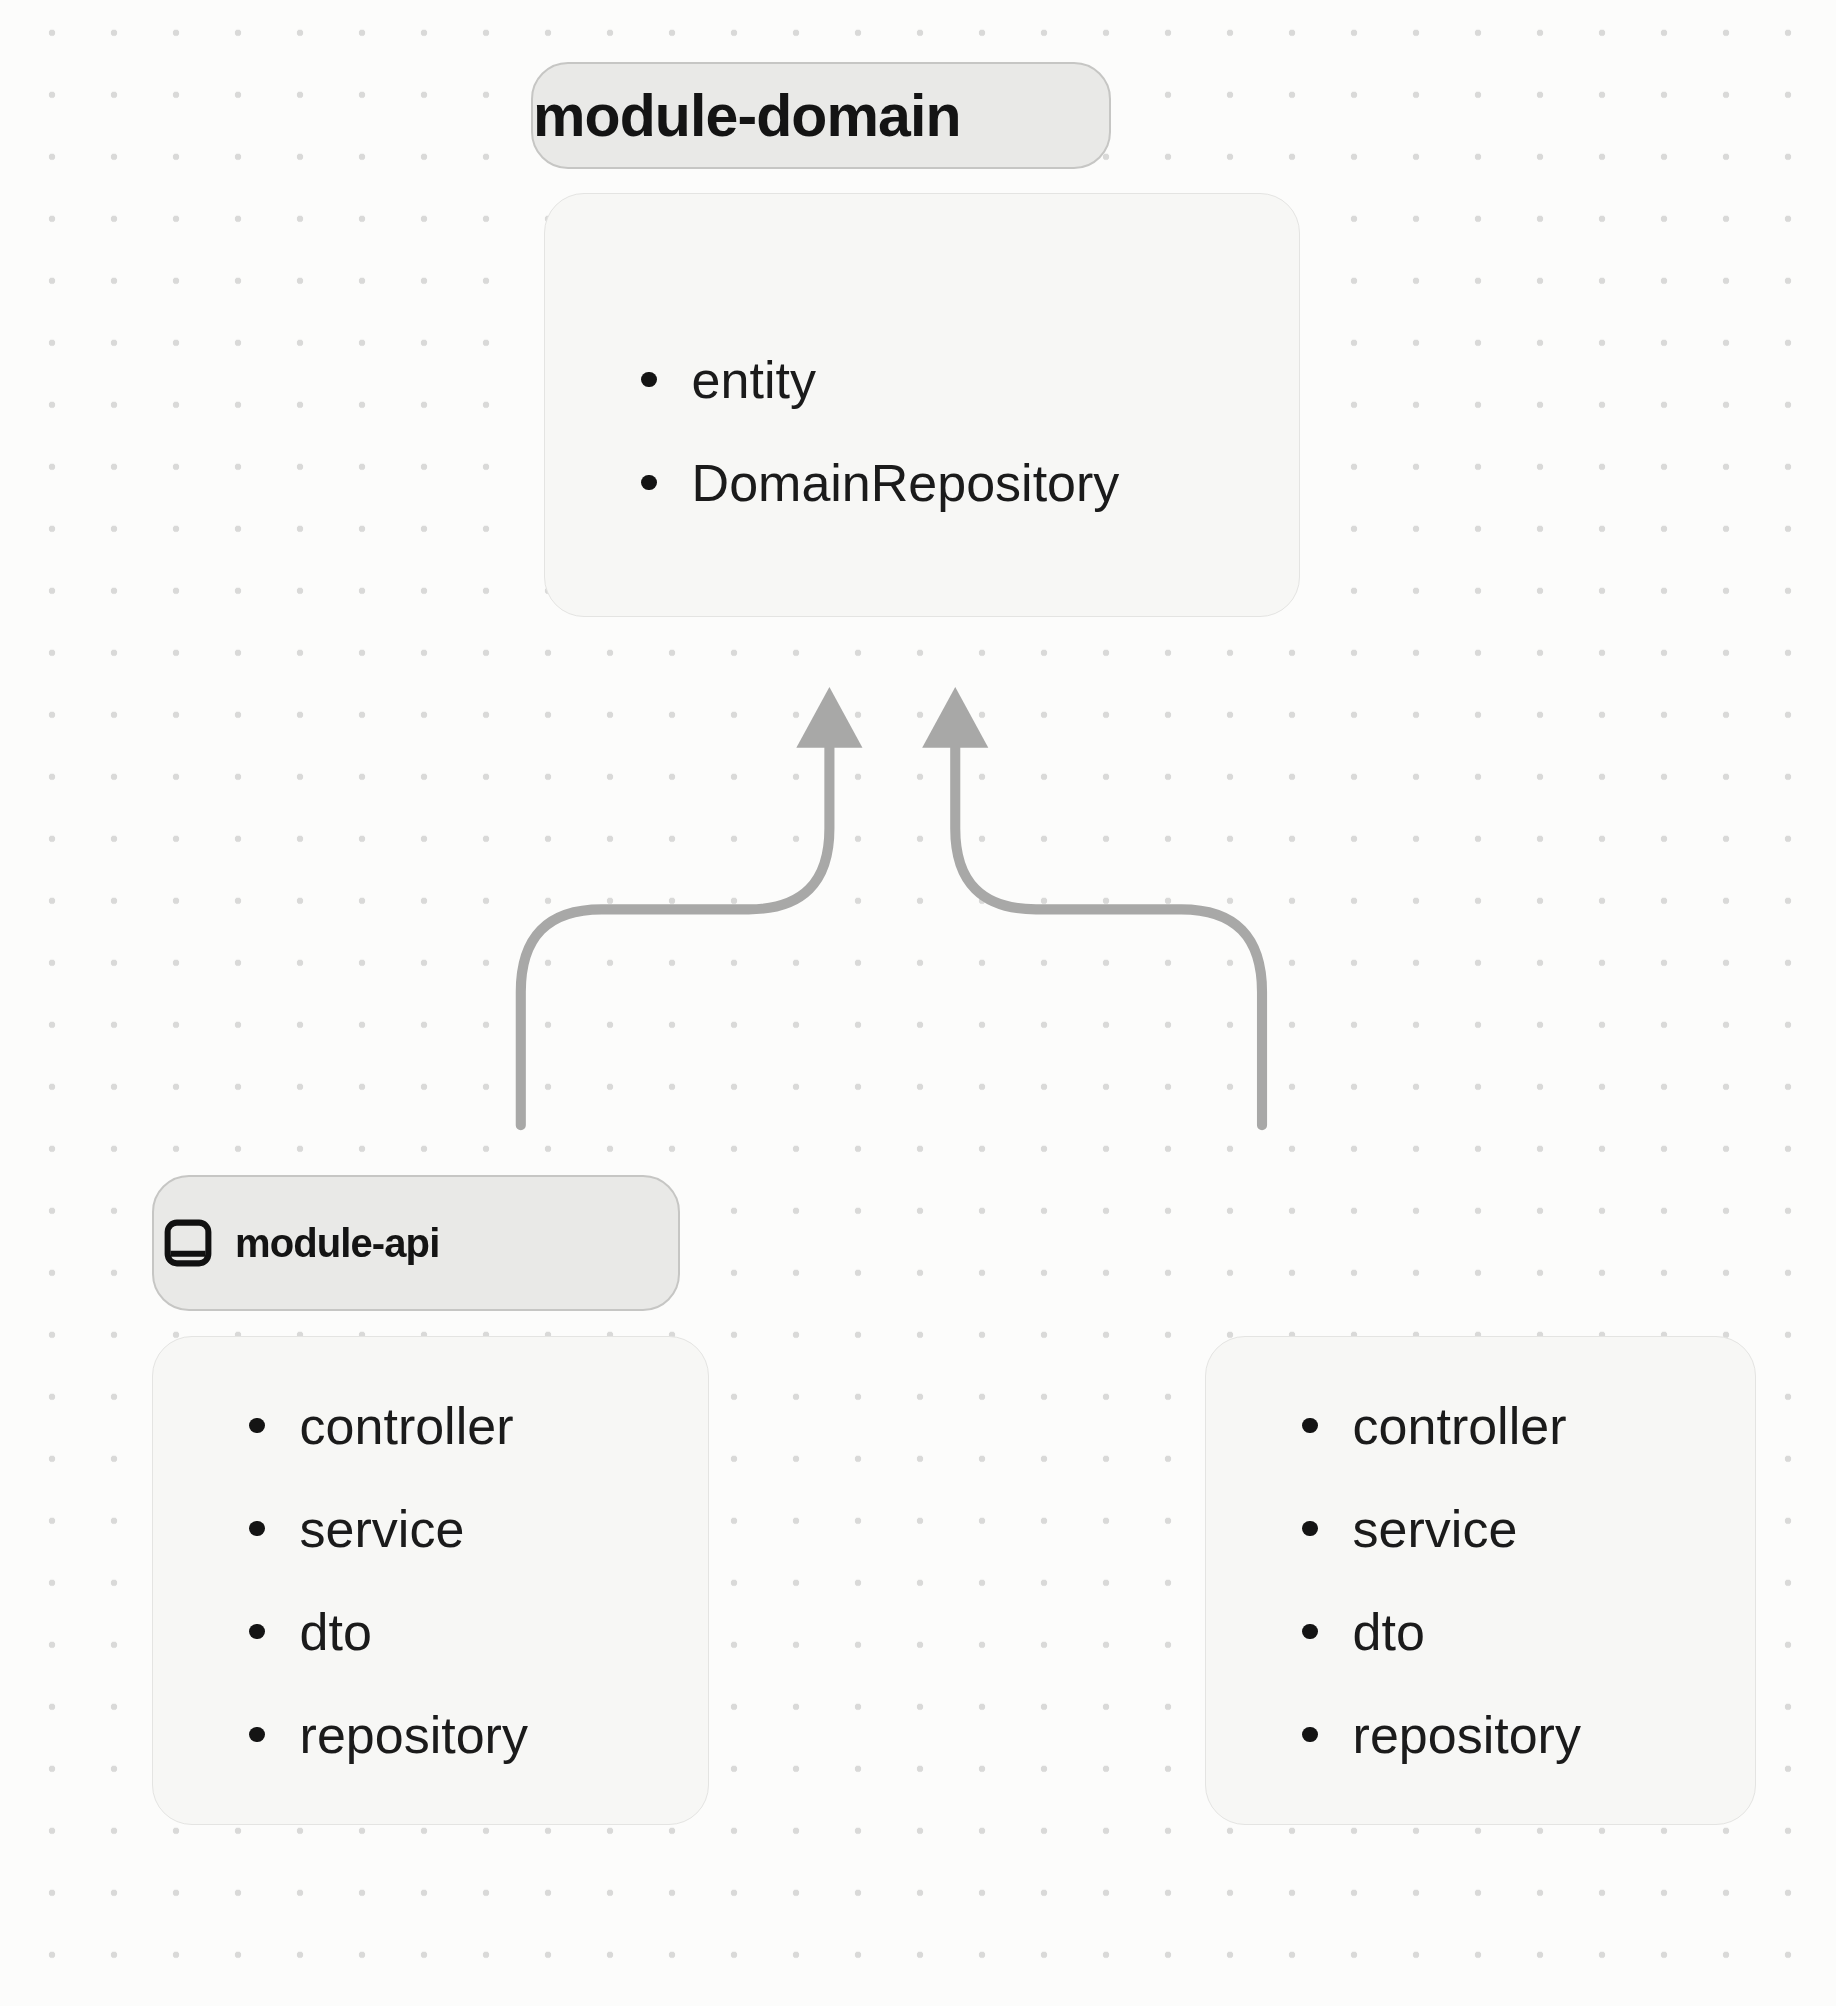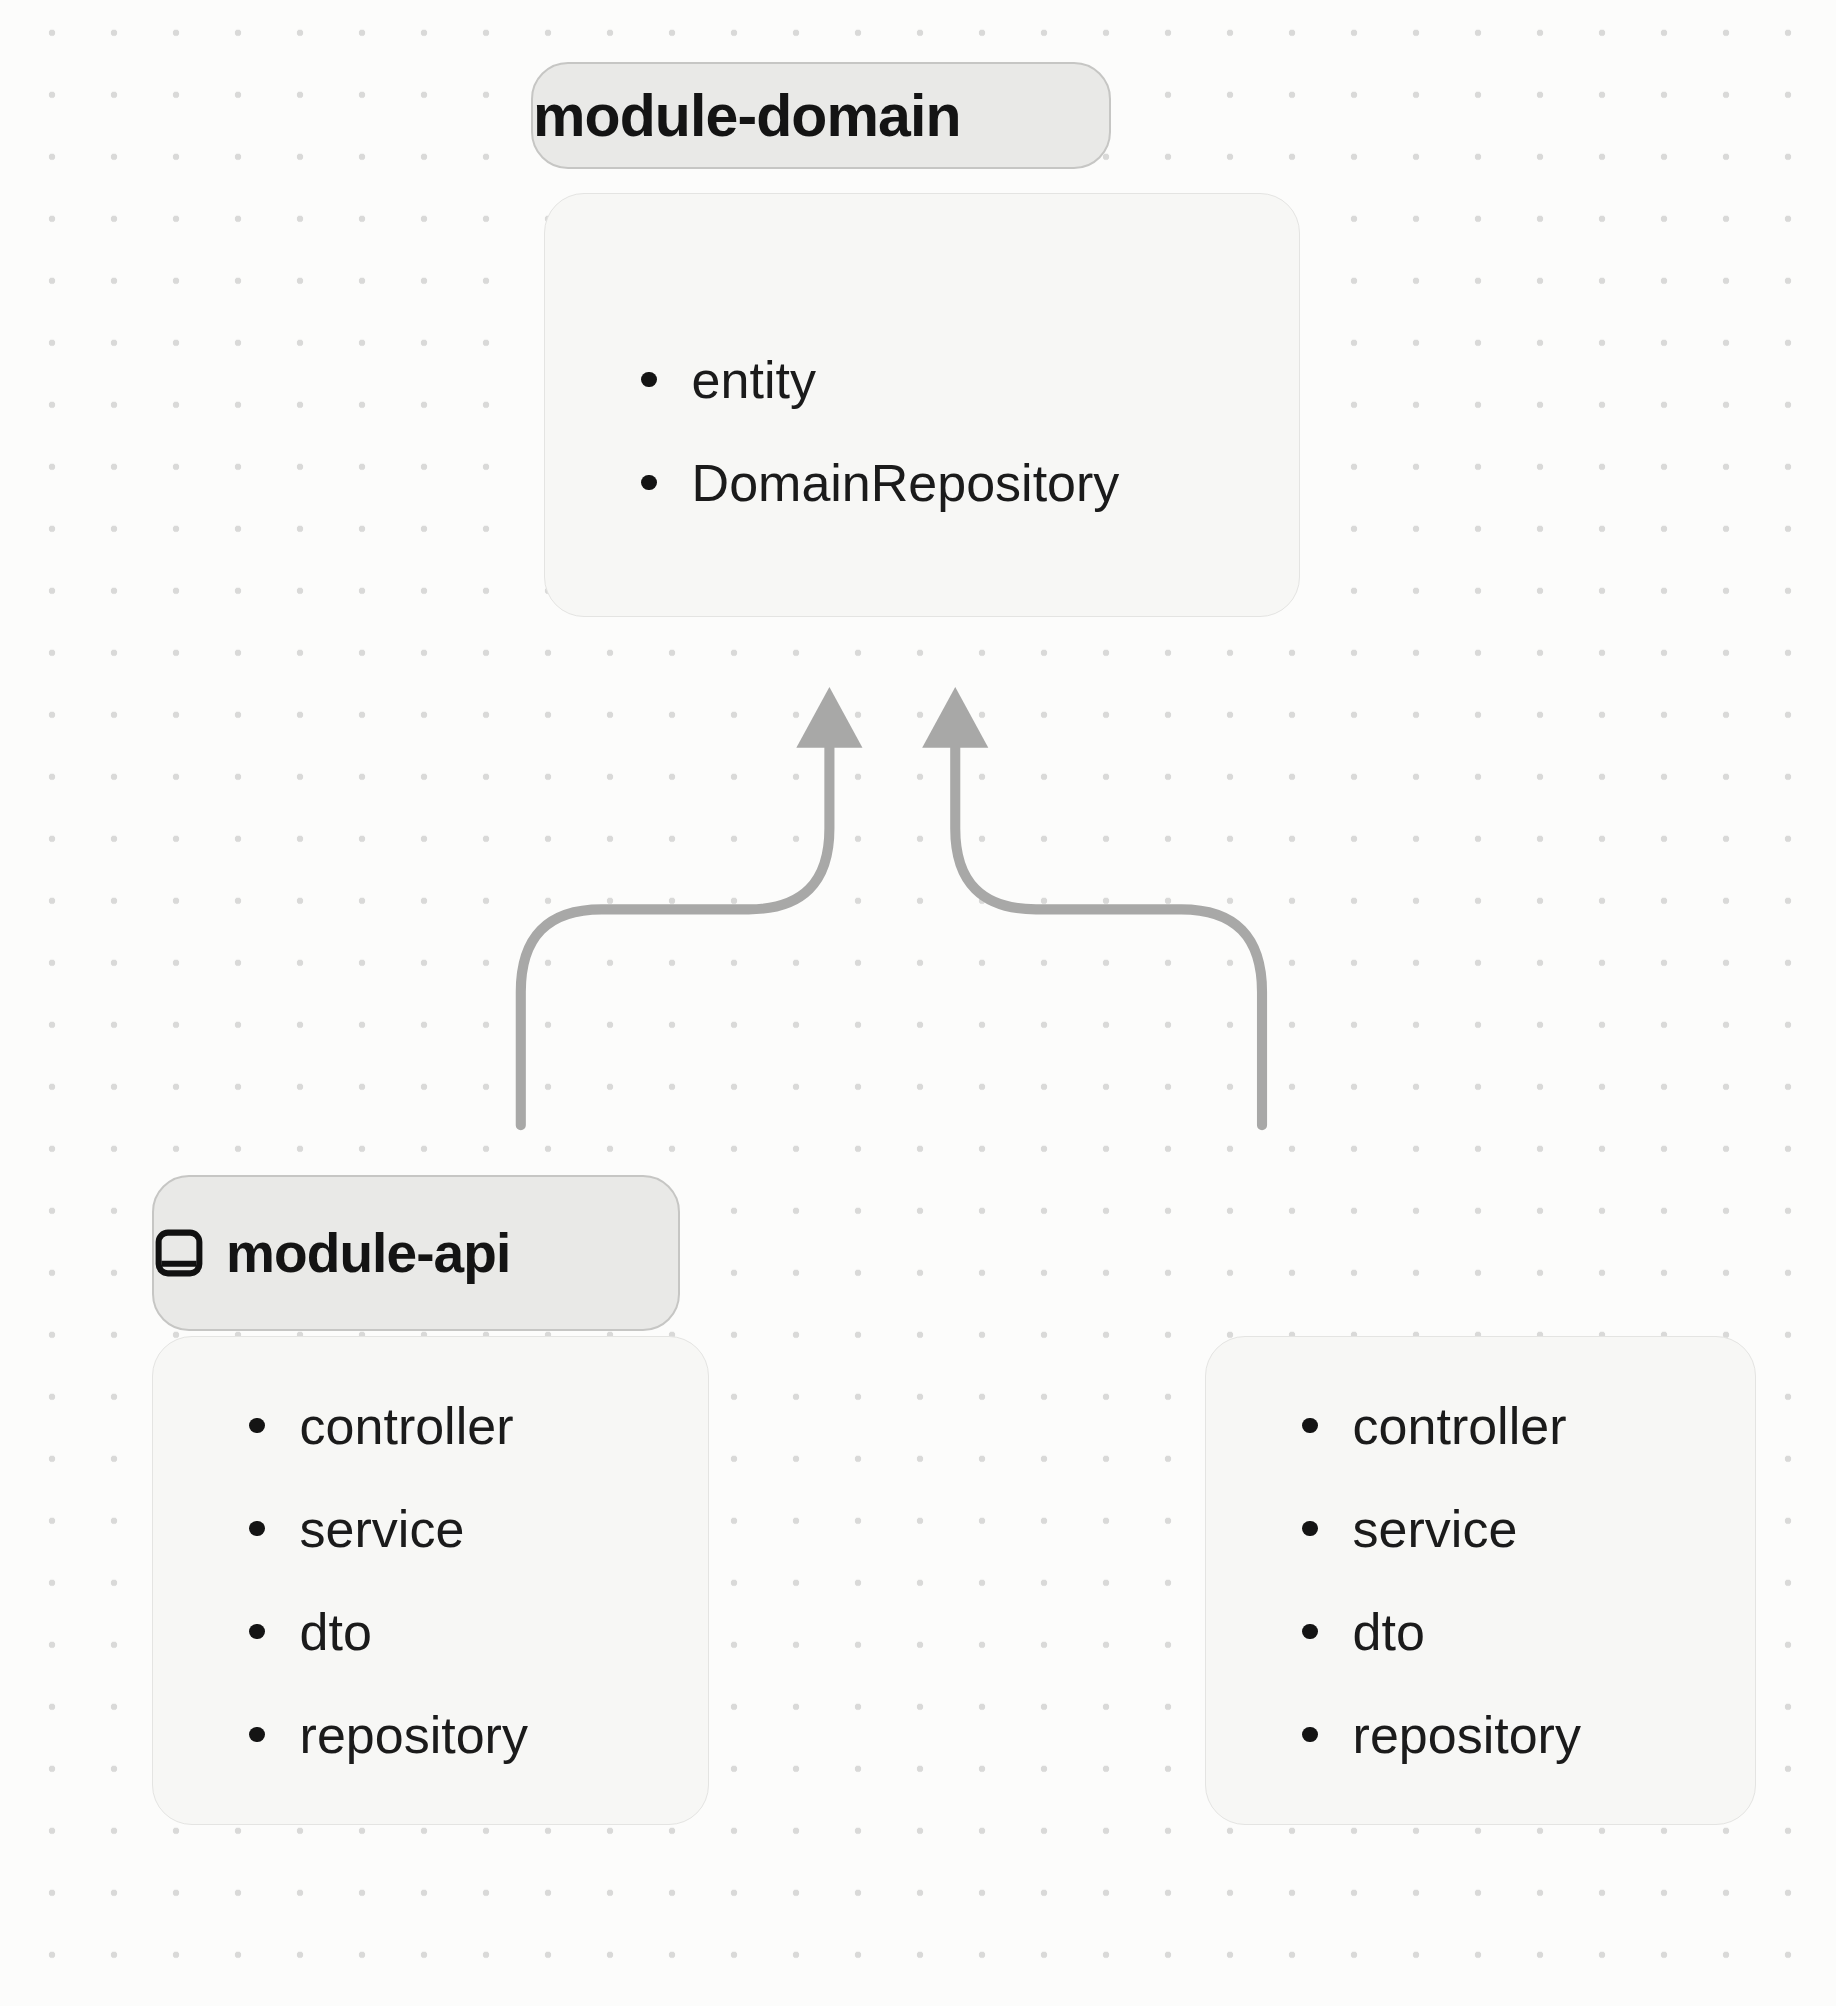--- a/index.html
+++ b/index.html
@@ -17,21 +17,21 @@
     position:absolute;
     display:flex;align-items:center;justify-content:flex-start;gap:22px;
     background:var(--pill-fill,#e9e9e7);
     border:2.8px solid var(--pill-border,#c6c6c4);
     border-radius:37px;
     font-weight:700;color:var(--text,#141414);
     box-sizing:border-box;
     letter-spacing:-0.9px;
   }
   .pill-top{left:531px;top:62px;width:580px;height:107px;font-size:59px;}
-  .pill-api{left:152px;top:1175px;width:528px;height:156px;font-size:55px;}
+  .pill-api{left:152px;top:1175px;width:528px;height:136px;font-size:40px;padding-left:9px;}
   .pill-admin{left:1203px;top:1175px;width:546px;height:137px;font-size:61px;}
   .box{
     position:absolute;
     background:var(--box-fill,#f7f7f5);
     border:1.8px solid var(--box-border,#e4e4e2);
     border-radius:40px;
     box-sizing:border-box;
   }
   .box-domain{left:536px;top:193px;width:756px;height:424px;margin-left:8px;}
   .box-api{left:152px;top:1336px;width:557px;height:489px;}

